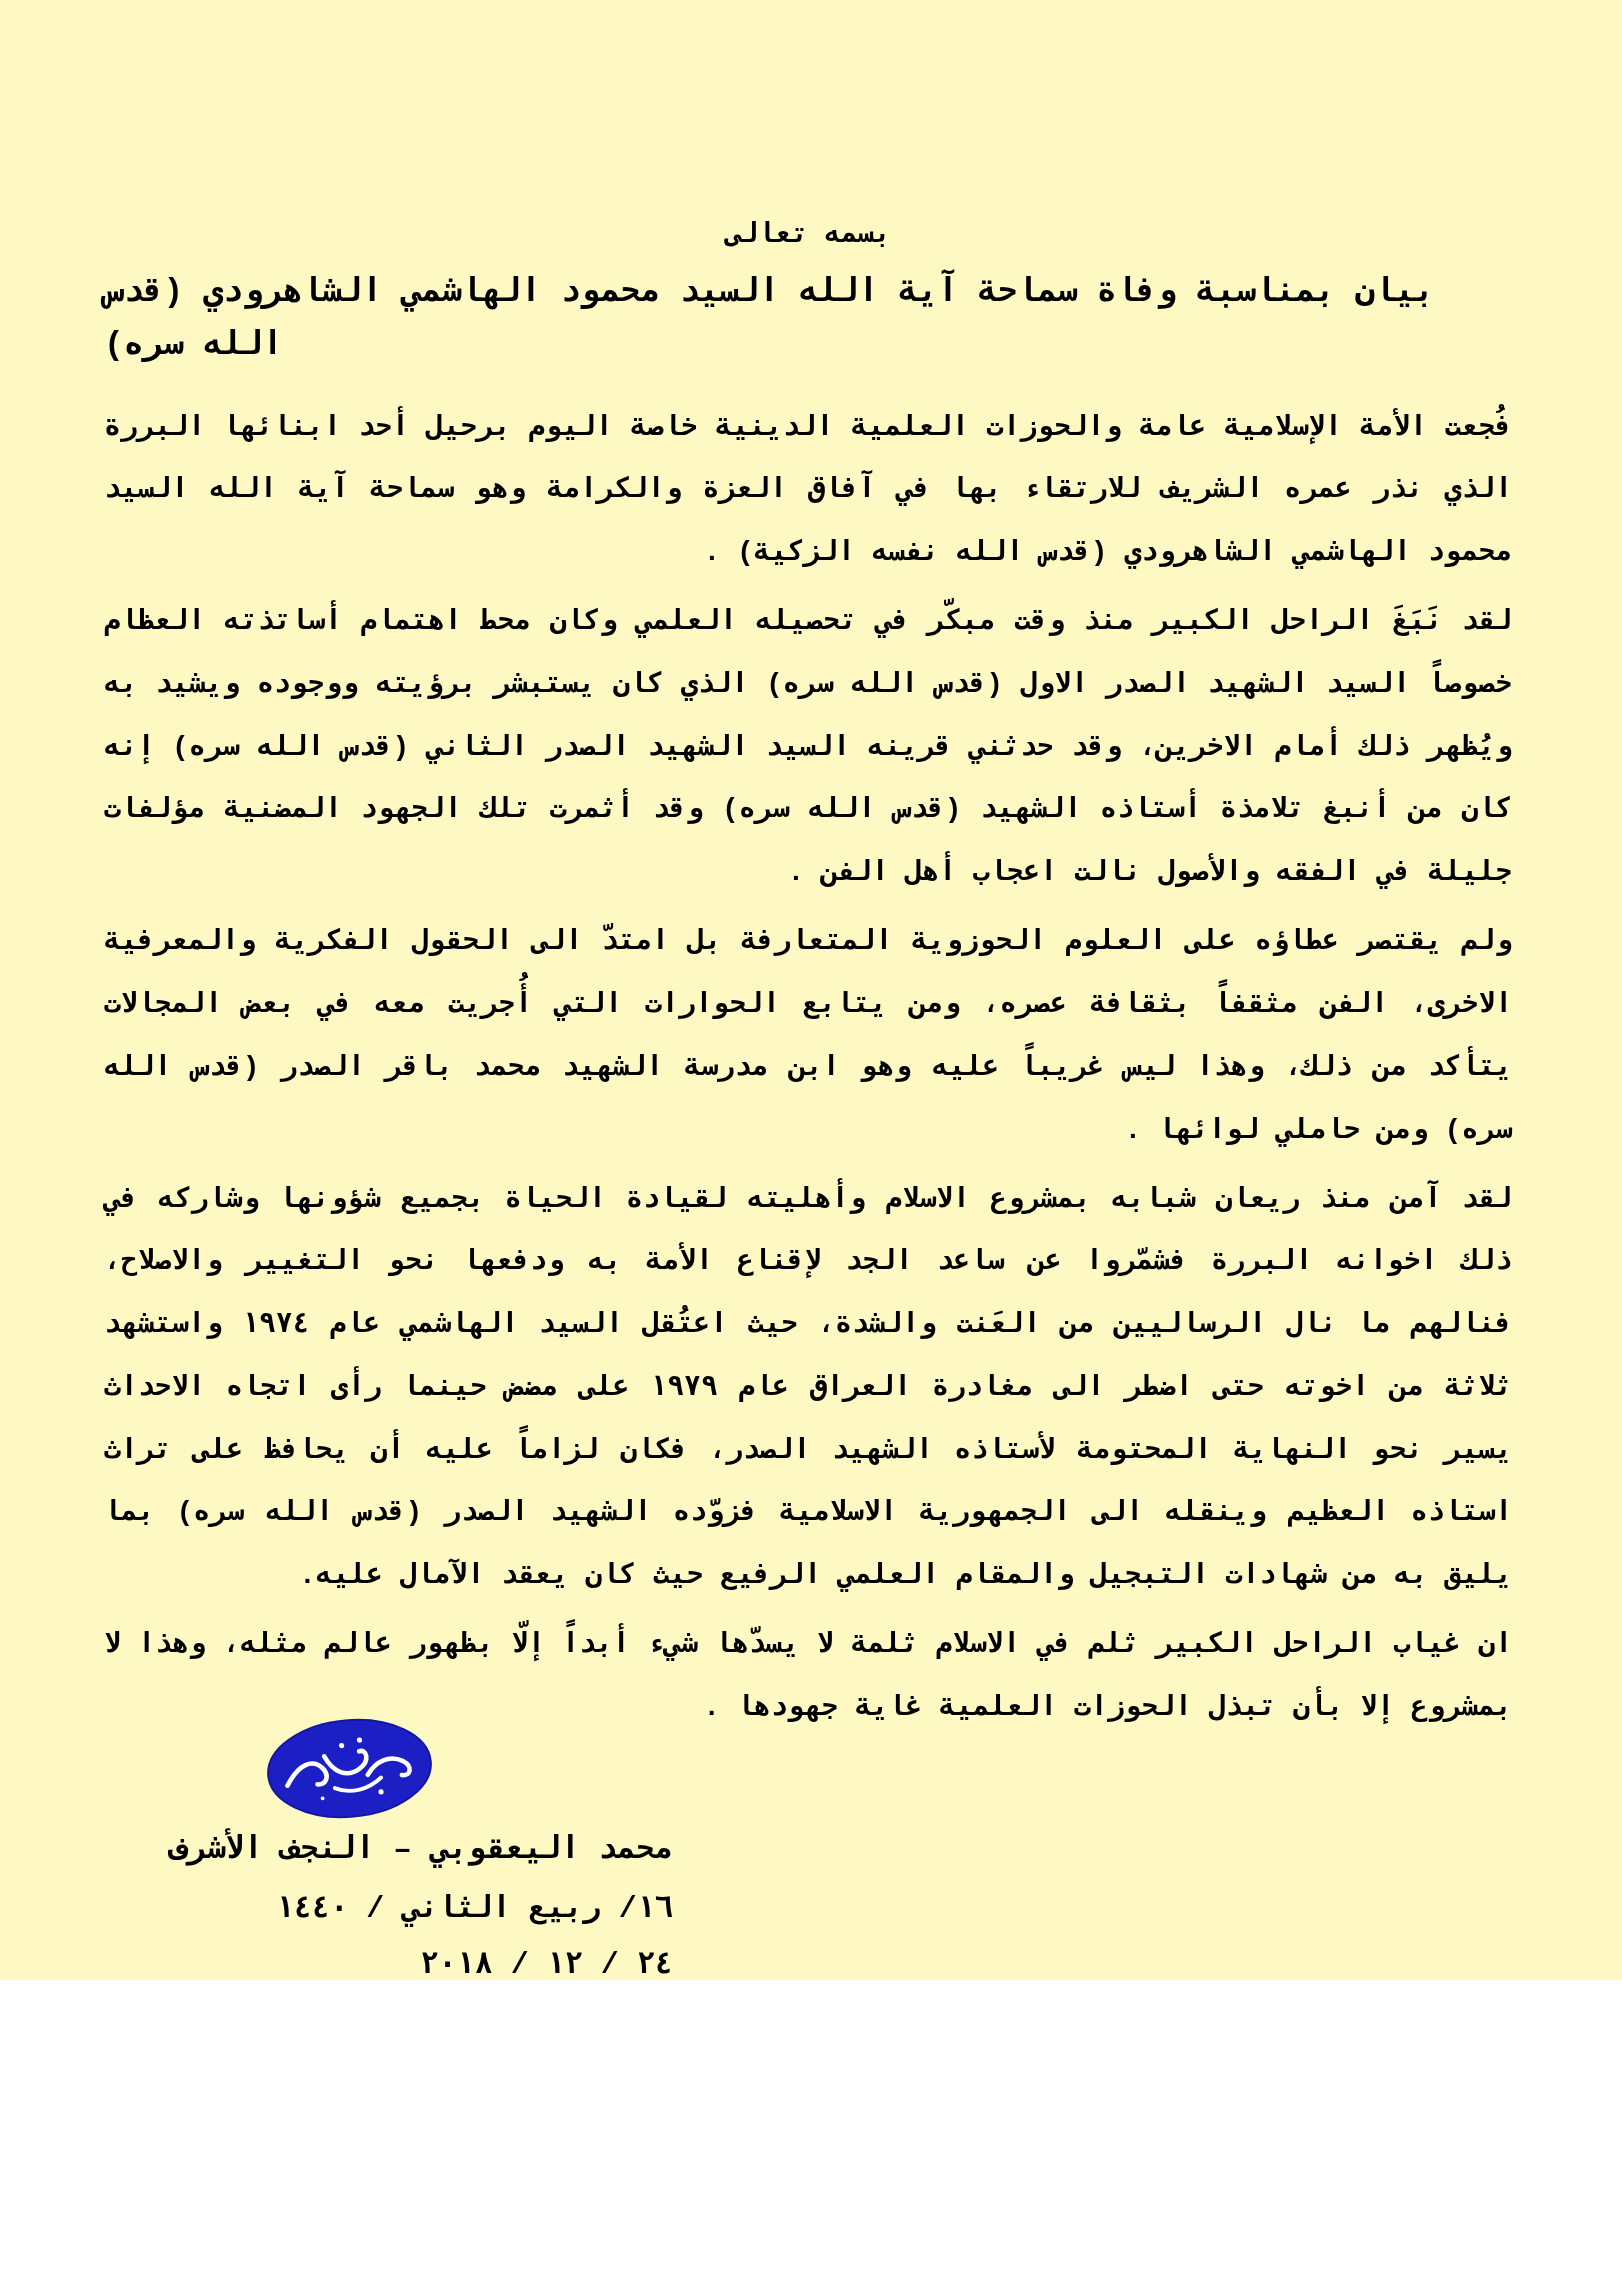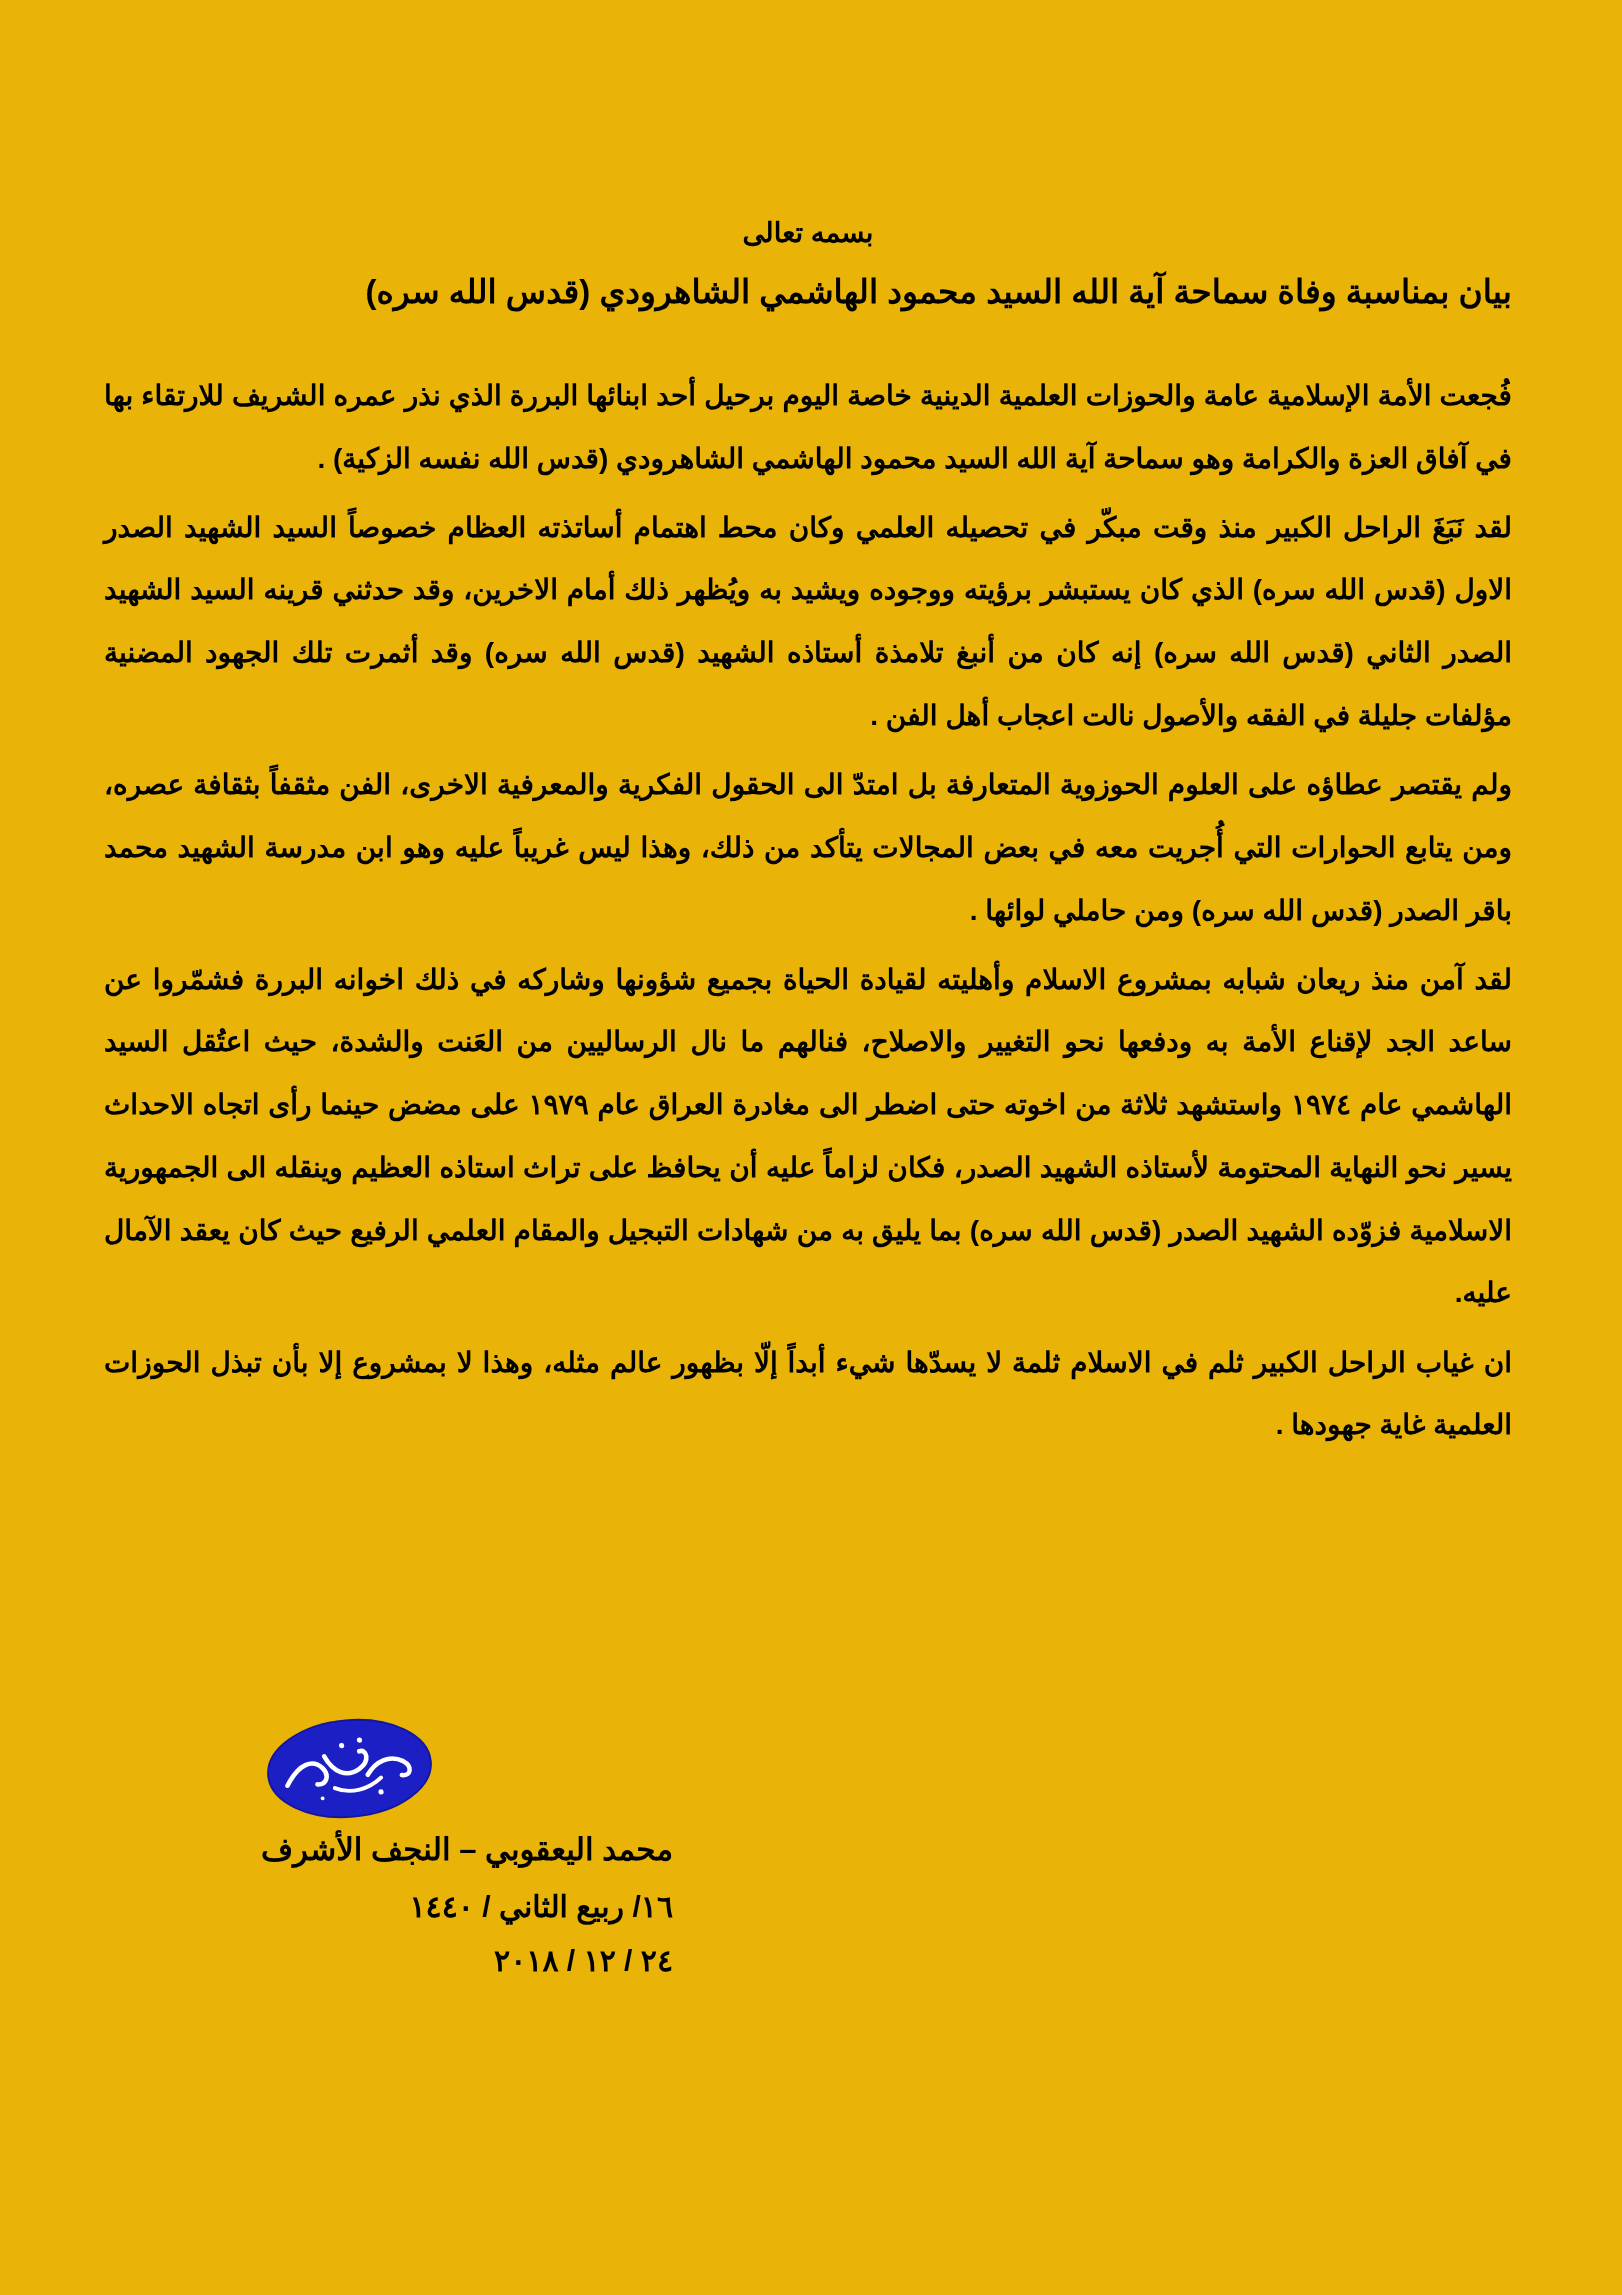--- a/index.html
+++ b/index.html
@@ -3,44 +3,44 @@
 <meta charset="utf-8">
 <style>
   html, body {
     margin: 0;
     padding: 0;
     background: #ffffff;
   }
   .page {
     position: relative;
     width: 1623px;
-    height: 2295px;
-    background: #eab308;
+    height: 1980px;
+    background: #fef9c3;
     color: #000000;
-    font-family: Liberation Sans, sans-serif;
+    font-family: Liberation Mono, monospace;
     overflow: hidden;
     direction: rtl;
   }
   .content {
     position: absolute;
     top: 216px;
     right: 110px;
     width: 1408px;
   }
   .basmala {
     text-align: center;
     font-size: 27.5px;
     font-weight: bold;
     margin: 0 0 17px 0;
   }
   .doc-title {
-    text-align: right;
+    text-align: left;
     font-size: 33px;
     font-weight: bold;
-    margin: 0 0 46px 0;
+    margin: 0 0 24px 0;
     line-height: 1.6;
   }
   .para {
     font-size: 28px;
     font-weight: bold;
     line-height: 2.24;
     text-align: justify;
     margin: 0 0 6.5px 0;
   }
   .signature {

